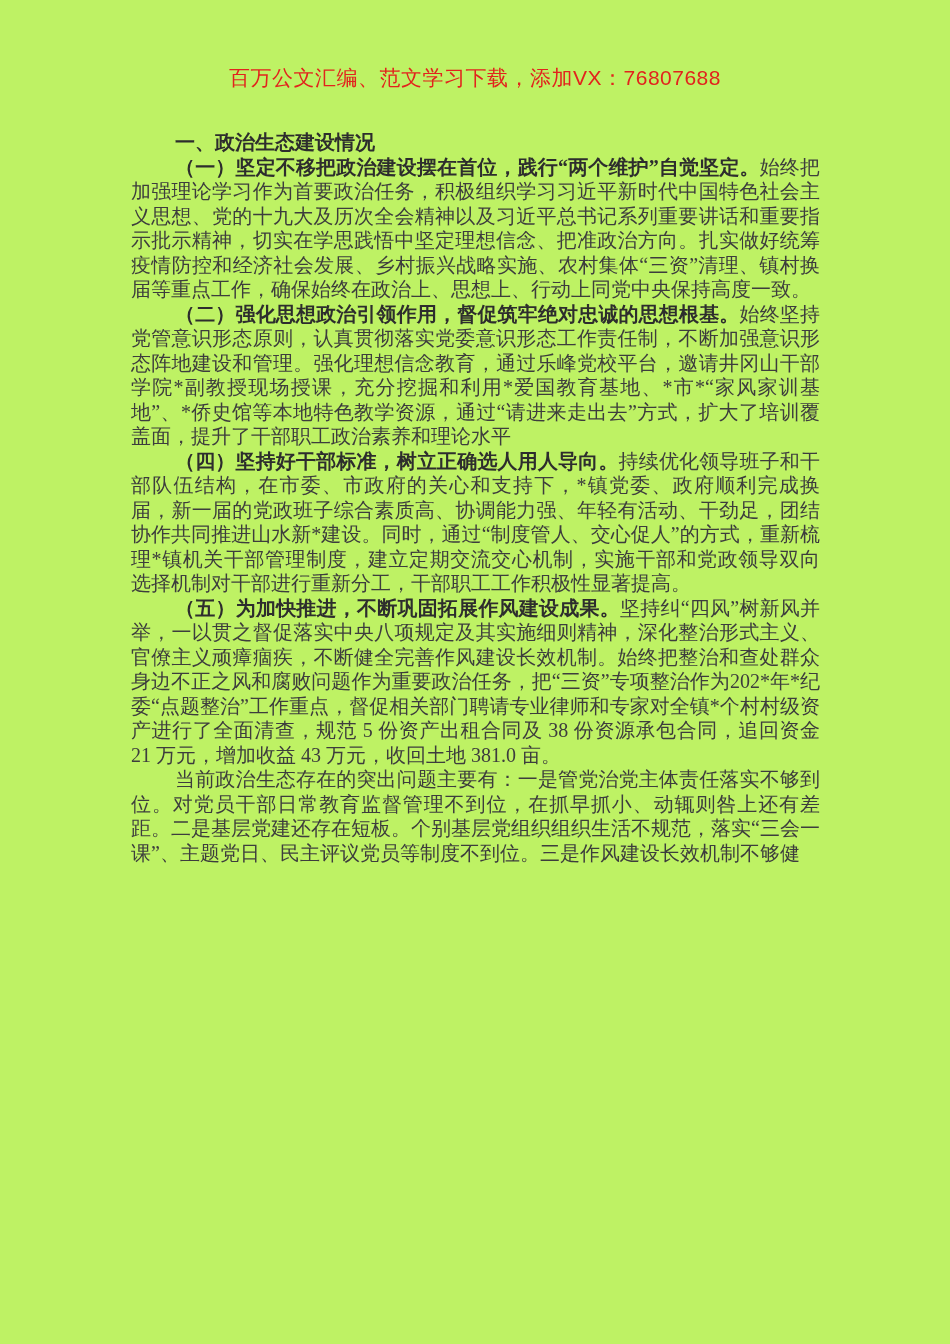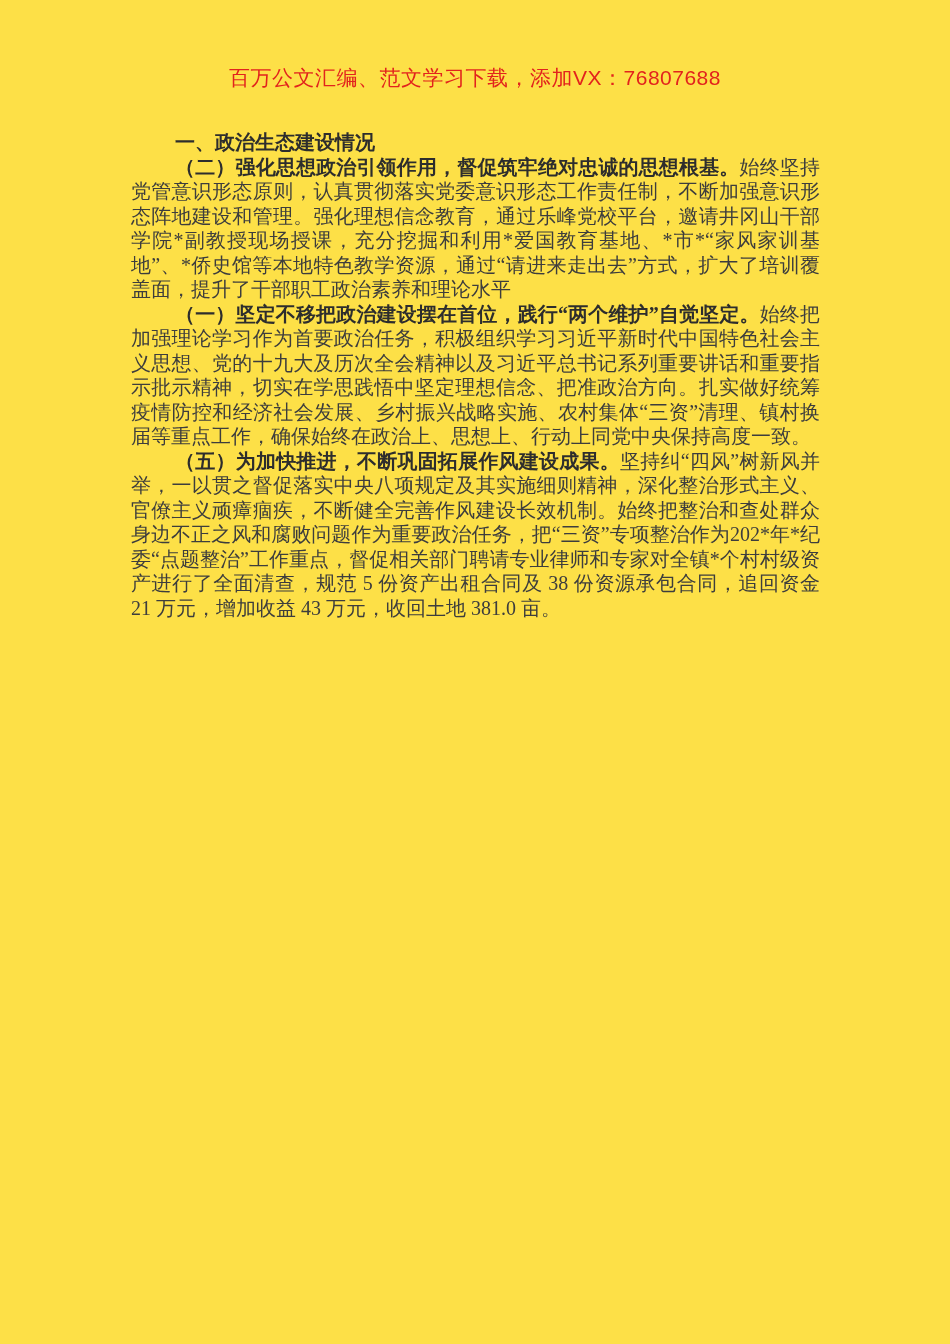--- a/index.html
+++ b/index.html
@@ -4,21 +4,21 @@
 <style>
   html, body {
     margin: 0;
     padding: 0;
     background: #ffffff;
   }
   .page {
     position: relative;
     width: 950px;
     height: 1344px;
-    background: #fde047;
+    background: #bef264;
     overflow: hidden;
     font-family: "Liberation Serif", "DejaVu Serif", serif;
   }
   .promo {
     margin-top: 66px;
     text-align: center;
     color: #e2231d;
     font-size: 21px;
     line-height: 24px;
     font-family: "Liberation Sans", "DejaVu Sans", sans-serif;
@@ -52,24 +52,26 @@
 
 <div class="page">
 
   <div class="promo">百万公文汇编、范文学习下载，添加VX：76807688</div>
 
   <div class="doc">
 
 
     <p class="para heading">一、政治生态建设情况</p>
 
+    <p class="para"><span class="lead">（一）坚定不移把政治建设摆在首位，践行“两个维护”自觉坚定。</span><span>始终把加强理论学习作为首要政治任务，积极组织学习习近平新时代中国特色社会主义思想、党的十九大及历次全会精神以及习近平总书记系列重要讲话和重要指示批示精神，切实在学思践悟中坚定理想信念、把准政治方向。扎实做好统筹疫情防控和经济社会发展、乡村振兴战略实施、农村集体“三资”清理、镇村换届等重点工作，确保始终在政治上、思想上、行动上同党中央保持高度一致。</span></p>
+
     <p class="para"><span class="lead">（二）强化思想政治引领作用，督促筑牢绝对忠诚的思想根基。</span><span>始终坚持党管意识形态原则，认真贯彻落实党委意识形态工作责任制，不断加强意识形态阵地建设和管理。强化理想信念教育，通过乐峰党校平台，邀请井冈山干部学院*副教授现场授课，充分挖掘和利用*爱国教育基地、*市*“家风家训基地”、*侨史馆等本地特色教学资源，通过“请进来走出去”方式，扩大了培训覆盖面，提升了干部职工政治素养和理论水平</span></p>
 
-    <p class="para"><span class="lead">（一）坚定不移把政治建设摆在首位，践行“两个维护”自觉坚定。</span><span>始终把加强理论学习作为首要政治任务，积极组织学习习近平新时代中国特色社会主义思想、党的十九大及历次全会精神以及习近平总书记系列重要讲话和重要指示批示精神，切实在学思践悟中坚定理想信念、把准政治方向。扎实做好统筹疫情防控和经济社会发展、乡村振兴战略实施、农村集体“三资”清理、镇村换届等重点工作，确保始终在政治上、思想上、行动上同党中央保持高度一致。</span></p>
 
-
+    <p class="para"><span class="lead">（四）坚持好干部标准，树立正确选人用人导向。</span><span>持续优化领导班子和干部队伍结构，在市委、市政府的关心和支持下，*镇党委、政府顺利完成换届，新一届的党政班子综合素质高、协调能力强、年轻有活动、干劲足，团结协作共同推进山水新*建设。同时，通过“制度管人、交心促人”的方式，重新梳理*镇机关干部管理制度，建立定期交流交心机制，实施干部和党政领导双向选择机制对干部进行重新分工，干部职工工作积极性显著提高。</span></p>
 
     <p class="para"><span class="lead">（五）为加快推进，不断巩固拓展作风建设成果。</span><span>坚持纠“四风”树新风并举，一以贯之督促落实中央八项规定及其实施细则精神，深化整治形式主义、官僚主义顽瘴痼疾，不断健全完善作风建设长效机制。始终把整治和查处群众身边不正之风和腐败问题作为重要政治任务，把“三资”专项整治作为202*年*纪委“点题整治”工作重点，督促相关部门聘请专业律师和专家对全镇*个村村级资产进行了全面清查，规范 5 份资产出租合同及 38 份资源承包合同，追回资金 21 万元，增加收益 43 万元，收回土地 381.0 亩。</span></p>
 
 
+    <p class="para"><span>当前政治生态存在的突出问题主要有：一是管党治党主体责任落实不够到位。对党员干部日常教育监督管理不到位，在抓早抓小、动辄则咎上还有差距。二是基层党建还存在短板。个别基层党组织组织生活不规范，落实“三会一课”、主题党日、民主评议党员等制度不到位。三是作风建设长效机制不够健</span></p>
 
   </div>
 </div>
 
 </body></html>

